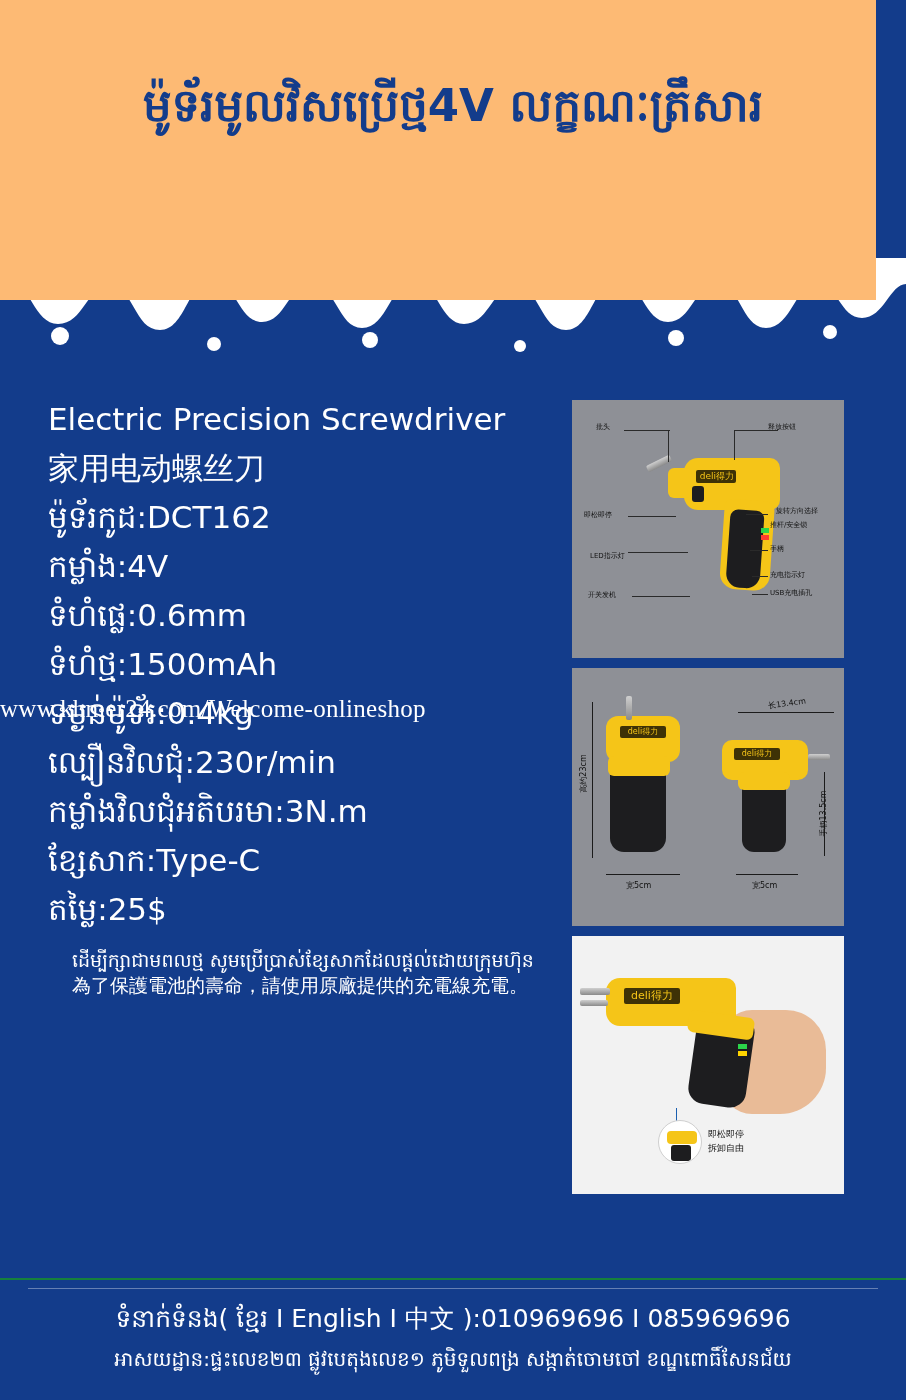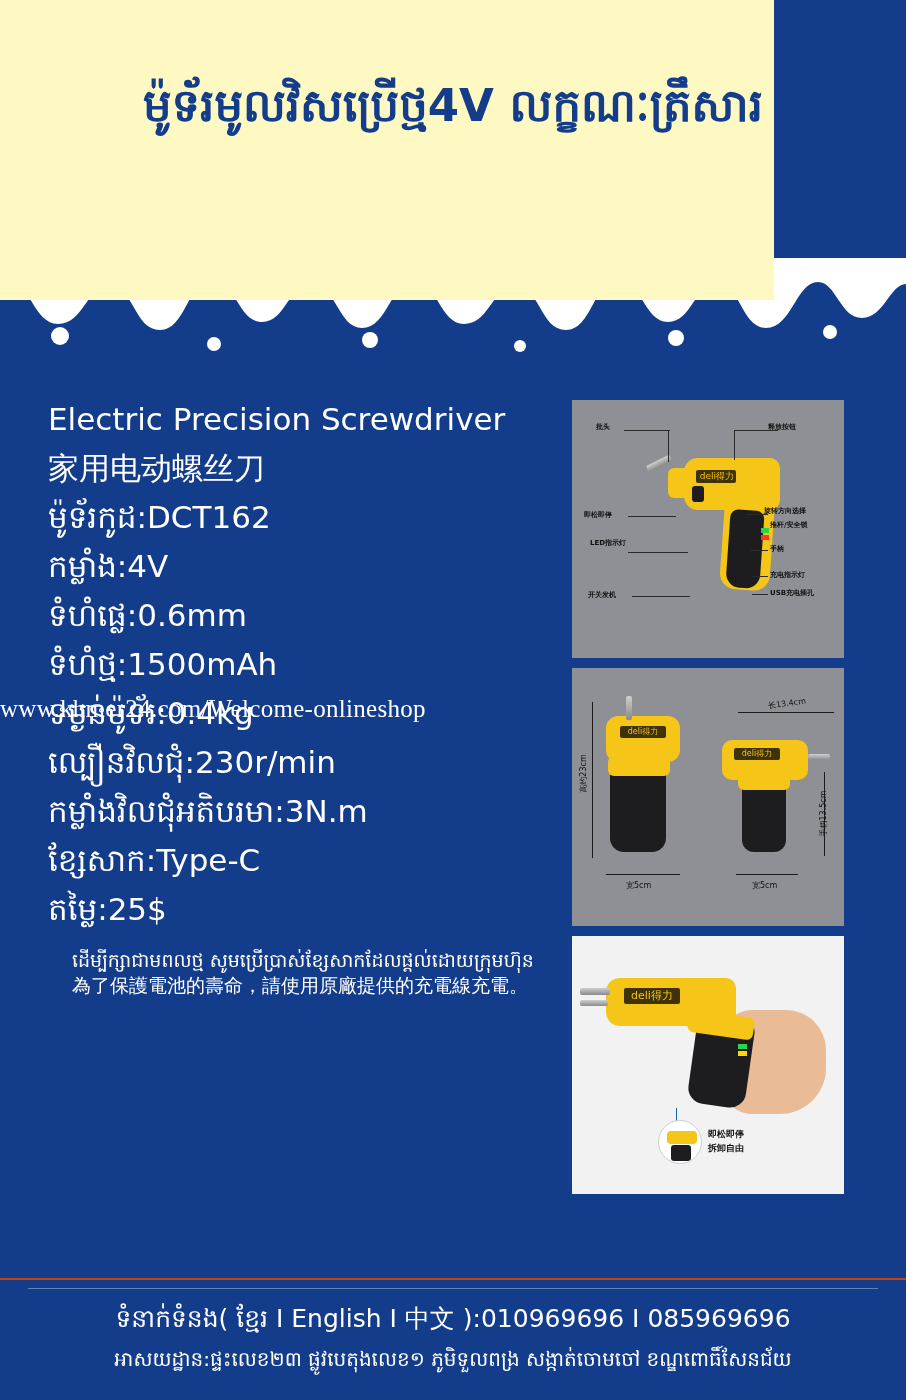--- a/index.html
+++ b/index.html
@@ -14,22 +14,22 @@
     position: relative;
     width: 906px; height: 1400px;
     background: #133c8b;
     overflow: hidden;
   }
 
   
   .header {
     position: absolute;
     top: 0; left: 0;
-    width: 774px; height: 300px;
-    background: #fef9c3;
+    width: 876px; height: 300px;
+    background: #fdba74;
     z-index: 3;
   }
   .title-kh {
     position: absolute;
     top: 78px; left: 0; width: 906px;
     text-align: center;
     font-family: "DejaVu Sans", "Liberation Sans", sans-serif;
     font-size: 45px;
     font-weight: bold;
     color: #133c8b;
@@ -114,21 +114,20 @@
   #panel2 { left: 572px; top: 668px; width: 272px; height: 258px; }
   #panel3 { left: 572px; top: 936px; width: 272px; height: 258px;
             background: #f2f2f2; }
 
   .cap {
     position: absolute;
     font-size: 7px;
     color: #111;
     white-space: nowrap;
     font-family: "DejaVu Sans", sans-serif;
-    font-weight: bold;
   }
   .lead {
     position: absolute;
     background: #2a2a2a;
     height: 1px;
   }
 
   
   .tool { position: absolute; }
   .yellow { background: #f5c518; }
@@ -158,21 +157,21 @@
     background: #e8b894;
     border-radius: 40px;
   }
 
   
   .footer {
     position: absolute;
     left: 0; bottom: 0;
     width: 906px; height: 122px;
     background: #133c8b;
-    border-top: 2px solid #c2410c;
+    border-top: 2px solid #15803d;
     z-index: 5;
   }
   .footer-line1 {
     position: absolute;
     top: 22px; left: 0; width: 906px;
     text-align: center;
     font-size: 25px;
     color: #ffffff;
     white-space: nowrap;
   }
@@ -264,23 +263,23 @@
     <div class="lead" style="left:56px; top:152px; width:60px;"></div>
     <div class="lead" style="left:60px; top:196px; width:58px;"></div>
     <div class="lead" style="left:174px; top:114px; width:22px;"></div>
     <div class="lead" style="left:178px; top:150px; width:18px;"></div>
     <div class="lead" style="left:180px; top:176px; width:16px;"></div>
     <div class="lead" style="left:180px; top:194px; width:16px;"></div>
 
     <div class="cap" style="left:24px; top:22px;">批头</div>
     <div class="cap" style="left:196px; top:22px;">释放按钮</div>
     <div class="cap" style="left:12px; top:110px;">即松即停</div>
-    <div class="cap" style="left:192px; top:106px;">旋转方向选择</div>
+    <div class="cap" style="left:204px; top:106px;">旋转方向选择</div>
     <div class="cap" style="left:198px; top:120px;">推杆/安全锁</div>
-    <div class="cap" style="left:10px; top:138px;padding-left:8px;">LED指示灯</div>
+    <div class="cap" style="left:10px; top:151px;padding-left:8px;">LED指示灯</div>
     <div class="cap" style="left:198px; top:144px;">手柄</div>
     <div class="cap" style="left:198px; top:170px;">充电指示灯</div>
     <div class="cap" style="left:198px; top:188px;">USB充电插孔</div>
     <div class="cap" style="left:16px; top:190px;">开关发机</div>
   </div>
 
   <div class="panel" id="panel2">
 
     <div class="tool yellow" style="left:34px; top:48px; width:74px; height:46px; border-radius:12px;"></div>
     <div class="tool dark" style="left:38px; top:92px; width:56px; height:92px; border-radius:8px 8px 14px 14px;"></div>

